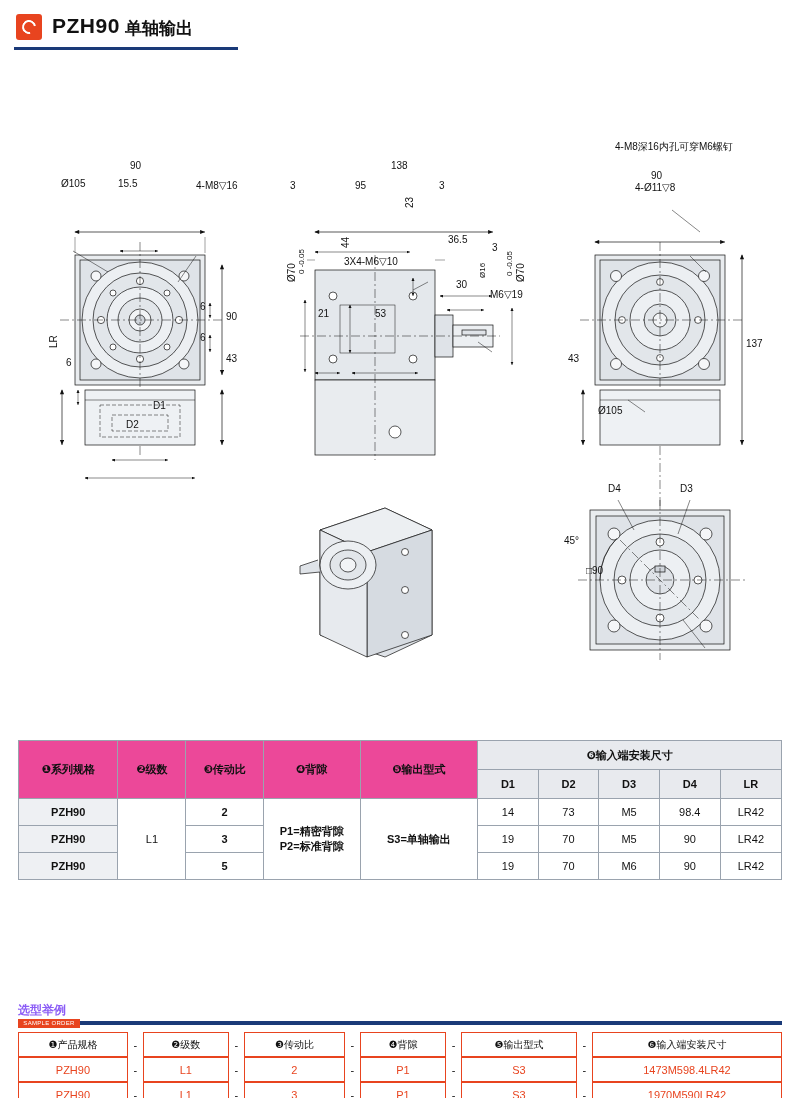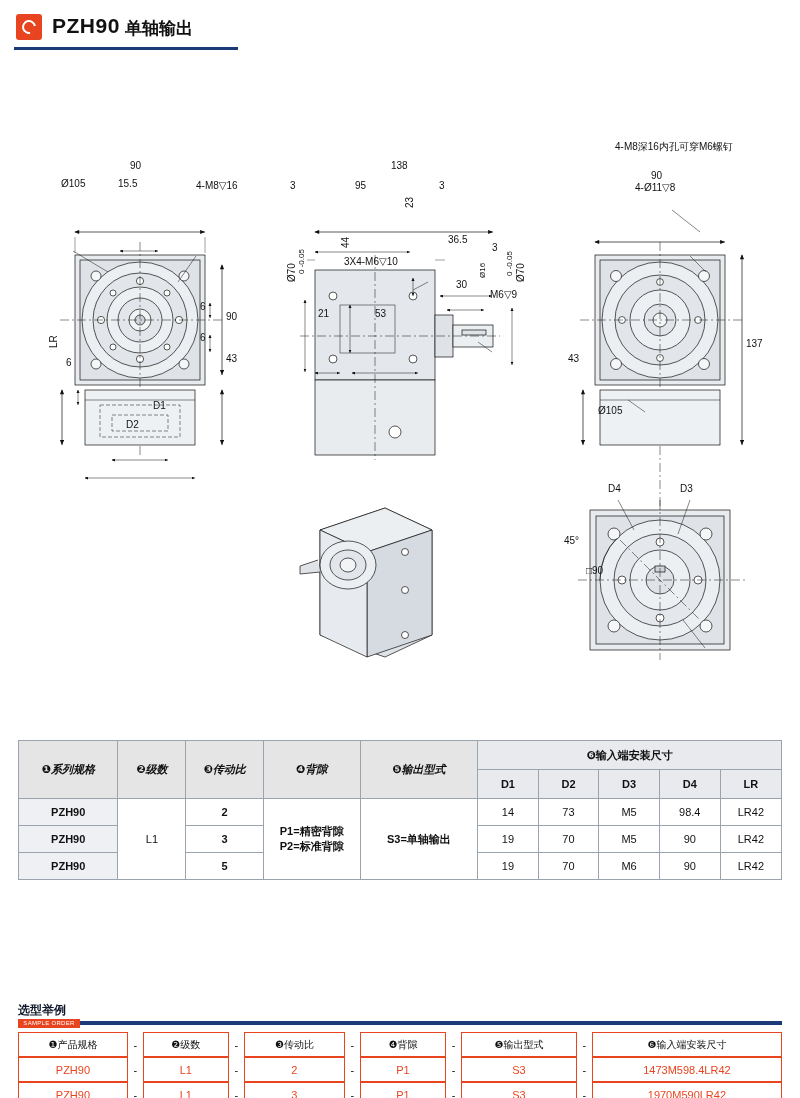--- a/index.html
+++ b/index.html
@@ -22,28 +22,28 @@
   
   .draw{position:absolute;left:0;top:60px;width:800px;height:660px;}
   .lbl{position:absolute;font-size:10px;color:#111;white-space:nowrap;}
   .lbl.sm{font-size:8px;}
 
   
   .spec{position:absolute;left:18px;top:740px;width:764px;border-collapse:collapse;
         font-size:11px;}
   .spec th,.spec td{border:1px solid #9aa3ae;text-align:center;vertical-align:middle;}
   .spec thead th{background:#e8eaee;height:26px;font-weight:bold;}
-  .spec .hdr-main{background:#e5e5e5;font-style:italic;}
+  .spec .hdr-main{background:#ec4899;}
   .spec td{height:24px;background:#fff;}
   .spec .col-series{background:#eef0f3;font-weight:bold;}
   .spec .tall{background:#fff;}
   .spec .bold{font-weight:bold;}
 
   
-  .so-title{position:absolute;left:18px;top:1002px;font-size:12px;font-weight:bold;color:#0f172a;}
+  .so-title{position:absolute;left:18px;top:1002px;font-size:12px;font-weight:bold;color:#8b5cf6;}
   .so-bar{position:absolute;left:18px;top:1019px;width:62px;height:9px;background:#e8441f;}
   .so-bar span{display:block;color:#fff;font-size:6px;text-align:center;line-height:9px;letter-spacing:.3px;}
   .so-rule{position:absolute;left:80px;top:1021px;width:702px;height:4px;background:#1a3a78;}
   .order{position:absolute;left:18px;top:1032px;width:764px;border-collapse:separate;
          border-spacing:0;font-size:11px;}
   .order td{text-align:center;vertical-align:middle;height:21px;}
   .order td.cell{border:1px solid #e8441f;color:#e8441f;}
   .order td.hcell{border:1px solid #e8441f;color:#111;font-size:10px;}
   .order td.dash{width:10px;border:none;color:#111;font-size:11px;}
 </style>
@@ -257,21 +257,21 @@
 <div class="lbl" style="left:391px;top:100px;">138</div>
 <div class="lbl" style="left:355px;top:120px;">95</div>
 <div class="lbl" style="left:290px;top:120px;">3</div>
 <div class="lbl" style="left:439px;top:120px;">3</div>
 <div class="lbl" style="left:404px;top:148px;transform:rotate(-90deg);transform-origin:left top;">23</div>
 <div class="lbl" style="left:340px;top:188px;transform:rotate(-90deg);transform-origin:left top;">44</div>
 <div class="lbl" style="left:344px;top:196px;">3X4-M6▽10</div>
 <div class="lbl" style="left:448px;top:174px;">36.5</div>
 <div class="lbl" style="left:456px;top:182px;margin-top:37px;">30</div>
 <div class="lbl" style="left:492px;top:182px;">3</div>
-<div class="lbl" style="left:490px;top:229px;">M6▽9</div>
+<div class="lbl" style="left:490px;top:229px;">M6▽19</div>
 <div class="lbl" style="left:318px;top:248px;">21</div>
 <div class="lbl" style="left:375px;top:248px;text-align:center;">53</div>
 <div class="lbl" style="left:286px;top:222px;transform:rotate(-90deg);transform-origin:left top;">Ø70</div>
 <div class="lbl sm" style="left:297px;top:214px;transform:rotate(-90deg);transform-origin:left top;">0
 -0.05</div>
 <div class="lbl" style="left:515px;top:222px;transform:rotate(-90deg);transform-origin:left top;">Ø70</div>
 <div class="lbl sm" style="left:505px;top:216px;transform:rotate(-90deg);transform-origin:left top;">0
 -0.05</div>
 <div class="lbl sm" style="left:478px;top:218px;transform:rotate(-90deg);transform-origin:left top;">Ø16</div>
 

